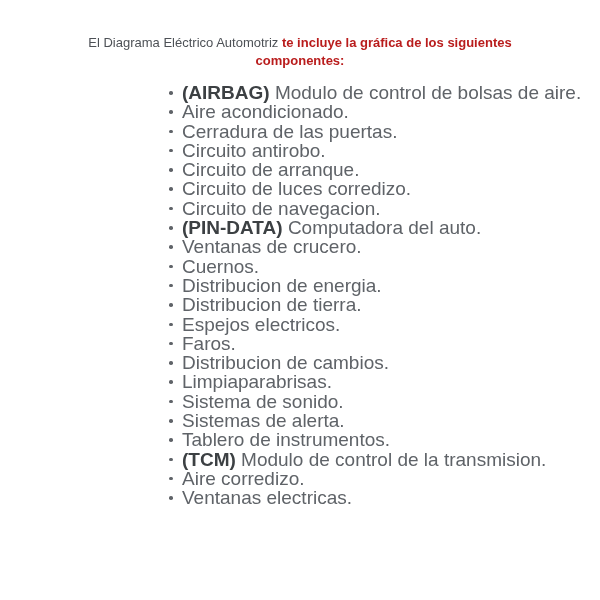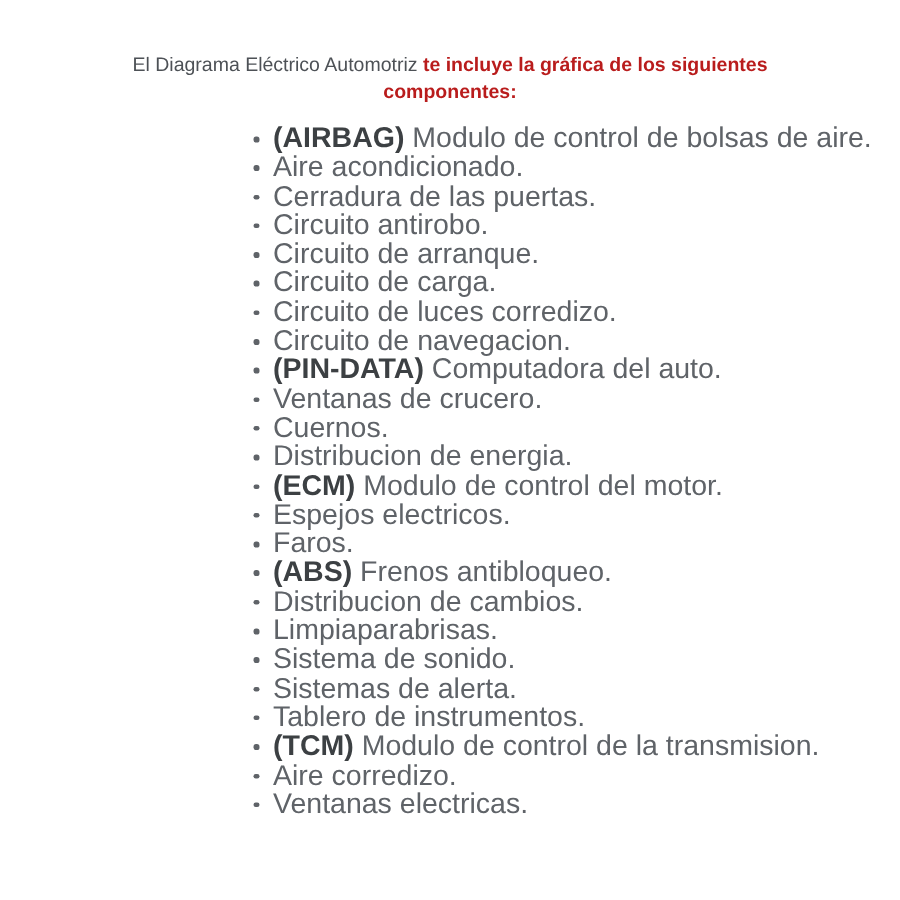--- a/index.html
+++ b/index.html
@@ -61,31 +61,29 @@
 
 <div class="page">
   <p class="title"><span>El Diagrama Eléctrico Automotriz </span><strong>te incluye la gráfica de los siguientes componentes:</strong></p>
 
   <ul class="component-list">
       <li><strong>(AIRBAG) </strong><span>Modulo de control de bolsas de aire.</span></li>
       <li><span>Aire acondicionado.</span></li>
       <li><span>Cerradura de las puertas.</span></li>
       <li><span>Circuito antirobo.</span></li>
       <li><span>Circuito de arranque.</span></li>
-      <li><span>Circuito de carga.</span></li>
       <li><span>Circuito de luces corredizo.</span></li>
       <li><span>Circuito de navegacion.</span></li>
       <li><strong>(PIN-DATA) </strong><span>Computadora del auto.</span></li>
       <li><span>Ventanas de crucero.</span></li>
       <li><span>Cuernos.</span></li>
       <li><span>Distribucion de energia.</span></li>
-      <li><strong>(ECM) </strong><span>Modulo de control del motor.</span></li>
+      <li><span>Distribucion de tierra.</span></li>
       <li><span>Espejos electricos.</span></li>
       <li><span>Faros.</span></li>
-      <li><strong>(ABS) </strong><span>Frenos antibloqueo.</span></li>
       <li><span>Distribucion de cambios.</span></li>
       <li><span>Limpiaparabrisas.</span></li>
       <li><span>Sistema de sonido.</span></li>
       <li><span>Sistemas de alerta.</span></li>
       <li><span>Tablero de instrumentos.</span></li>
       <li><strong>(TCM) </strong><span>Modulo de control de la transmision.</span></li>
       <li><span>Aire corredizo.</span></li>
       <li><span>Ventanas electricas.</span></li>
     </ul>
 </div>

